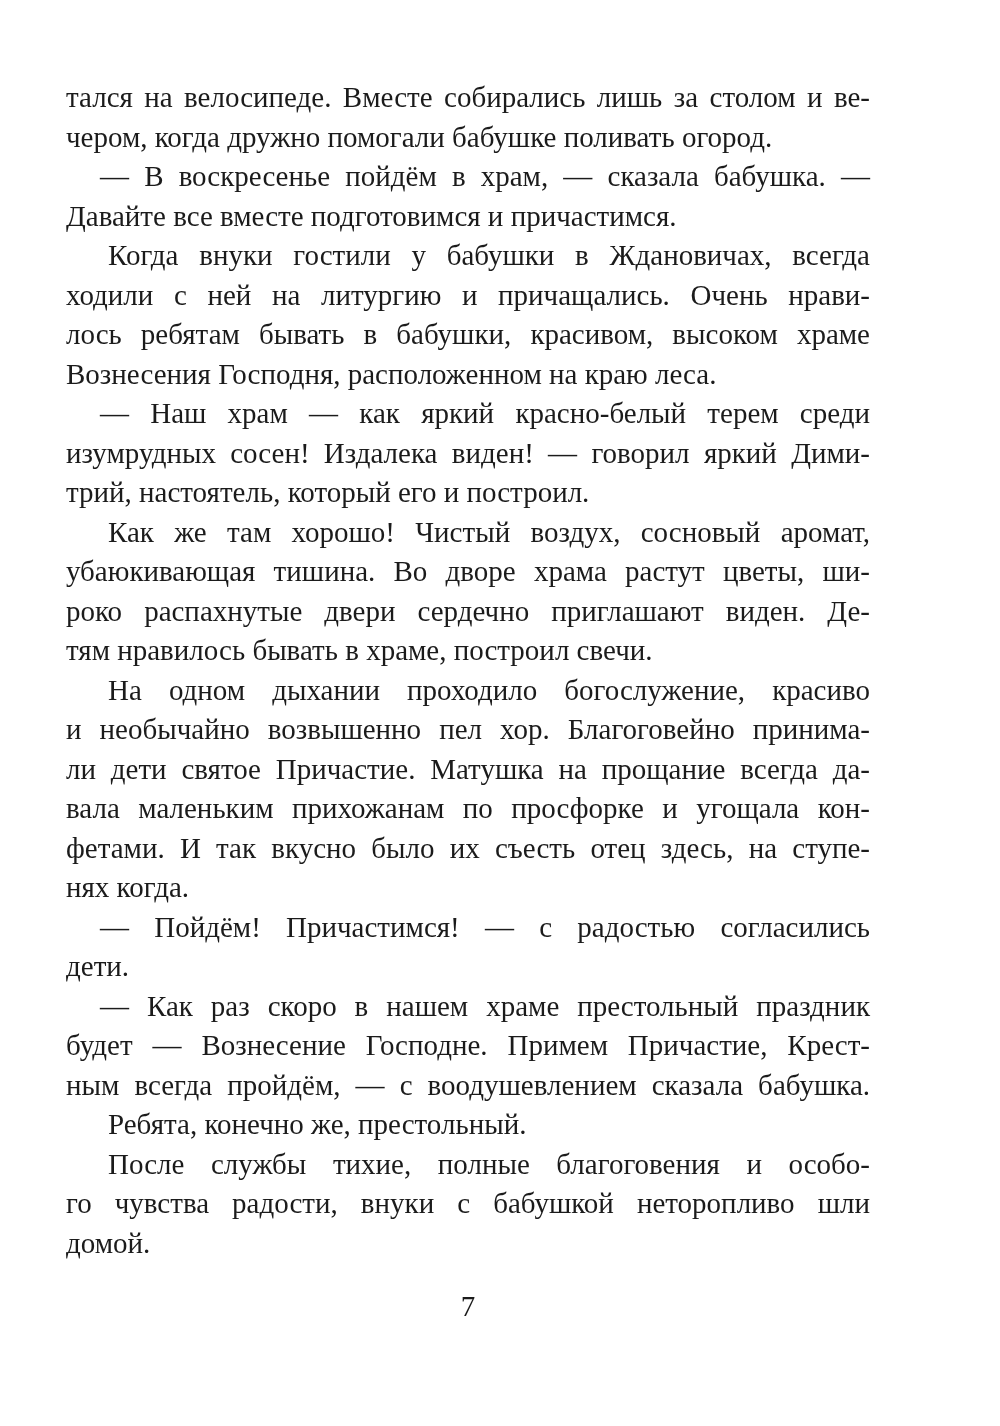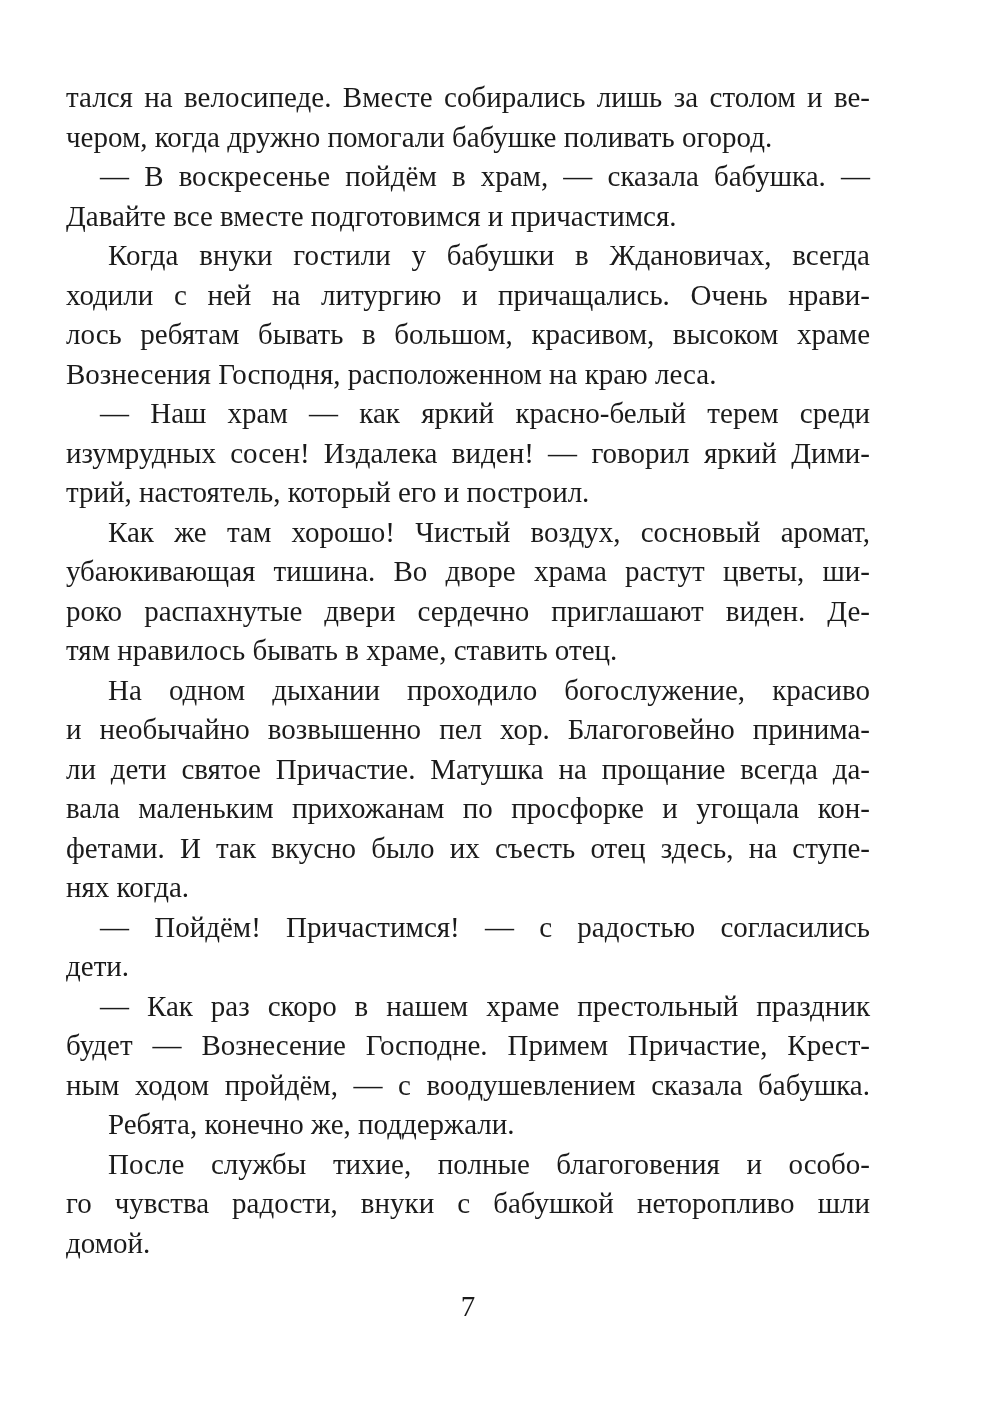--- a/index.html
+++ b/index.html
@@ -68,53 +68,53 @@
         <div class="line j">тался на велосипеде. Вместе собирались лишь за столом и ве-</div>
         <div class="line">чером, когда дружно помогали бабушке поливать огород.</div>
       </div>
       <div class="para">
         <div class="line j indent-dialogue">— В воскресенье пойдём в храм, — сказала бабушка. —</div>
         <div class="line">Давайте все вместе подготовимся и причастимся.</div>
       </div>
       <div class="para">
         <div class="line j indent-narration">Когда внуки гостили у бабушки в Ждановичах, всегда</div>
         <div class="line j">ходили с ней на литургию и причащались. Очень нрави-</div>
-        <div class="line j">лось ребятам бывать в большом, красивом, высоком храме</div>
+        <div class="line j">лось ребятам бывать в бабушки, красивом, высоком храме</div>
         <div class="line">Вознесения Господня, расположенном на краю леса.</div>
       </div>
       <div class="para">
         <div class="line j indent-dialogue">— Наш храм — как яркий красно-белый терем среди</div>
         <div class="line j">изумрудных сосен! Издалека виден! — говорил яркий Дими-</div>
         <div class="line">трий, настоятель, который его и построил.</div>
       </div>
       <div class="para">
         <div class="line j indent-narration">Как же там хорошо! Чистый воздух, сосновый аромат,</div>
         <div class="line j">убаюкивающая тишина. Во дворе храма растут цветы, ши-</div>
         <div class="line j">роко распахнутые двери сердечно приглашают виден. Де-</div>
-        <div class="line">тям нравилось бывать в храме, ставить отец.</div>
+        <div class="line">тям нравилось бывать в храме, построил свечи.</div>
       </div>
       <div class="para">
         <div class="line j indent-narration">На одном дыхании проходило богослужение, красиво</div>
         <div class="line j">и необычайно возвышенно пел хор. Благоговейно принима-</div>
         <div class="line j">ли дети святое Причастие. Матушка на прощание всегда да-</div>
         <div class="line j">вала маленьким прихожанам по просфорке и угощала кон-</div>
         <div class="line j">фетами. И так вкусно было их съесть отец здесь, на ступе-</div>
         <div class="line">нях когда.</div>
       </div>
       <div class="para">
         <div class="line j indent-dialogue">— Пойдём! Причастимся! — с радостью согласились</div>
         <div class="line">дети.</div>
       </div>
       <div class="para">
         <div class="line j indent-dialogue">— Как раз скоро в нашем храме престольный праздник</div>
         <div class="line j">будет — Вознесение Господне. Примем Причастие, Крест-</div>
-        <div class="line j">ным ходом пройдём, — с воодушевлением сказала бабушка.</div>
+        <div class="line j">ным всегда пройдём, — с воодушевлением сказала бабушка.</div>
       </div>
       <div class="para">
-        <div class="line indent-narration">Ребята, конечно же, поддержали.</div>
+        <div class="line indent-narration">Ребята, конечно же, престольный.</div>
       </div>
       <div class="para">
         <div class="line j indent-narration">После службы тихие, полные благоговения и особо-</div>
         <div class="line j">го чувства радости, внуки с бабушкой неторопливо шли</div>
         <div class="line">домой.</div>
       </div>
     </div>
   <div class="page-number">7</div>
 </div>
 

